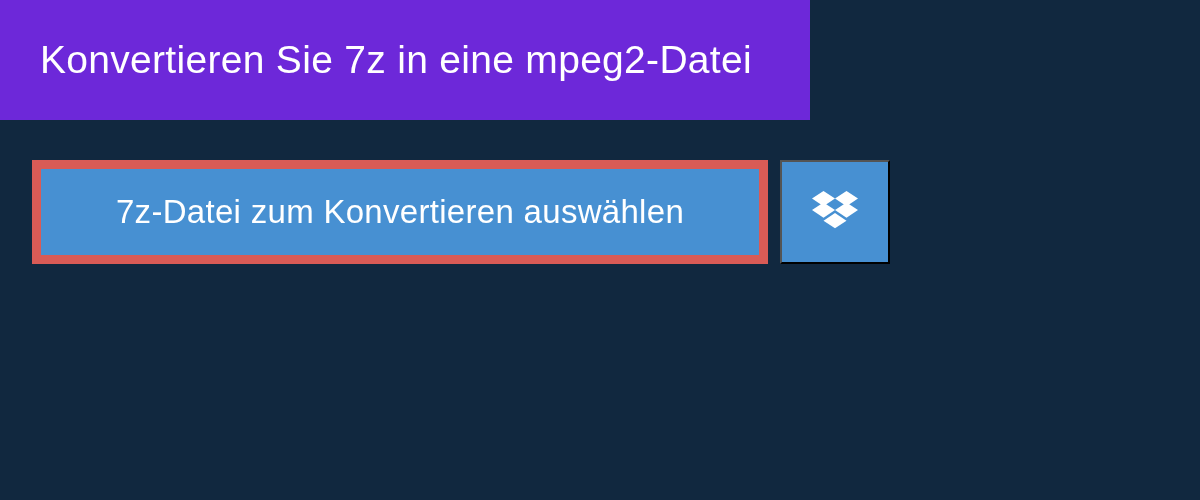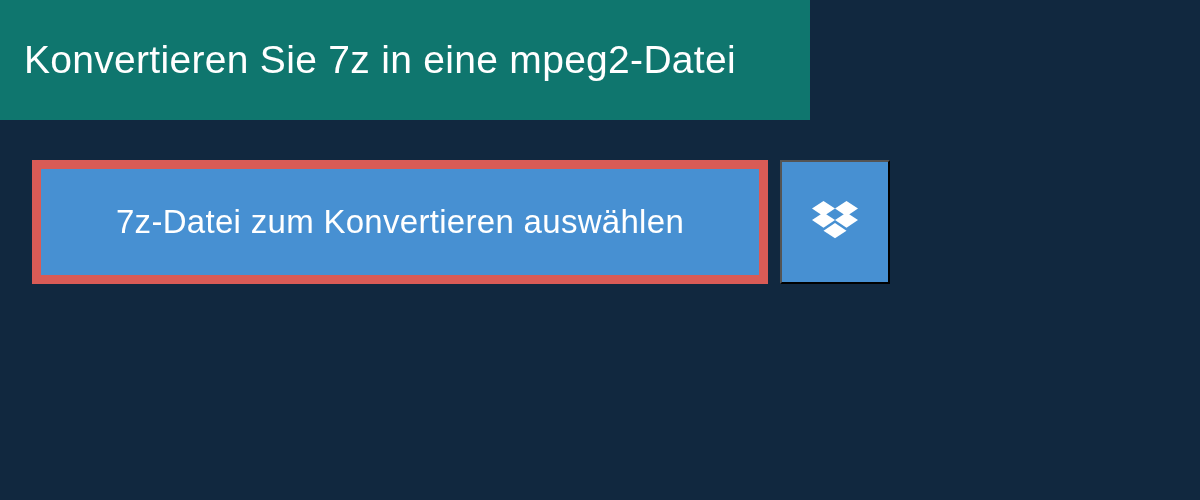--- a/index.html
+++ b/index.html
@@ -8,22 +8,22 @@
       box-sizing: border-box;
     }
     body {
       width: 1200px;
       height: 500px;
       background: #11283f;
       font-family: -apple-system, BlinkMacSystemFont, "Segoe UI", Helvetica, Arial, sans-serif;
       overflow: hidden;
     }
     .header-bar {
-      background: #0f766e;
-      padding: 38px 24px;
+      background: #6d28d9;
+      padding: 38px 40px;
       width: 810px;
     }
     .page-title {
       color: #ffffff;
       font-size: 39px;
       font-weight: 400;
       letter-spacing: 0.3px;
     }
     .button-row {
       display: flex;
@@ -31,21 +31,21 @@
       padding: 40px 32px;
       width: 922px;
     }
     .select-file-button {
       flex: 1;
       background: #4790d2;
       color: #ffffff;
       border: 9px solid #d95b56;
       font-size: 33px;
       font-weight: 400;
-      padding: 34px 20px;
+      padding: 24px 20px;
       text-align: center;
       cursor: pointer;
       letter-spacing: 0.3px;
     }
     .dropbox-button {
       width: 110px;
       background: #4790d2;
       display: flex;
       align-items: center;
       justify-content: center;

